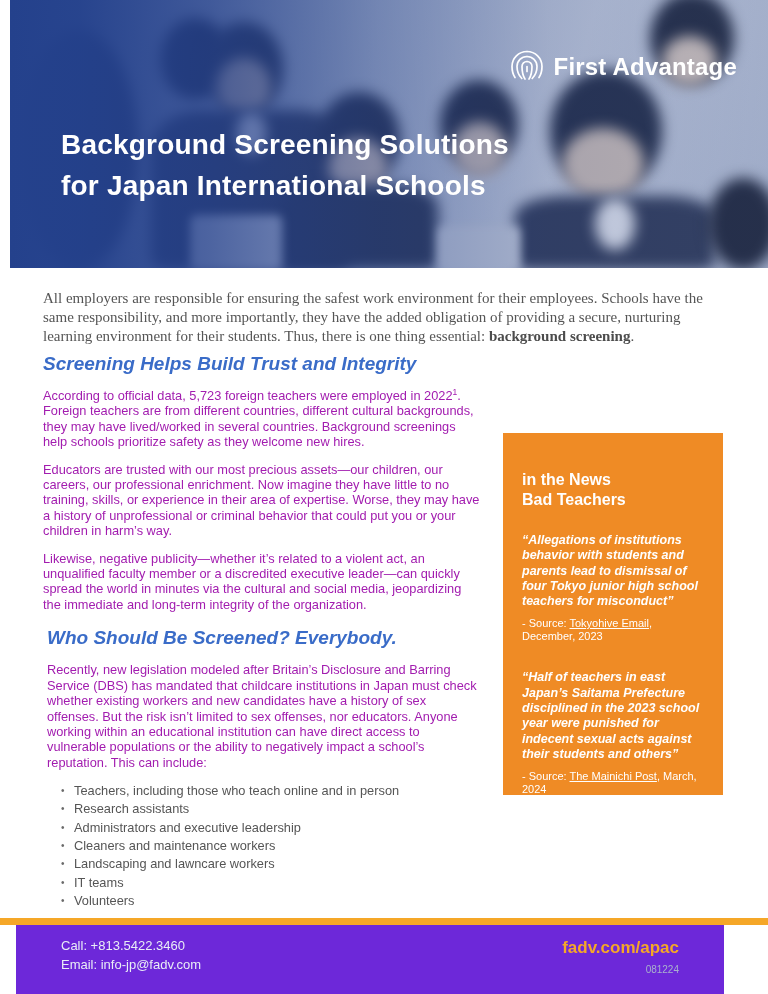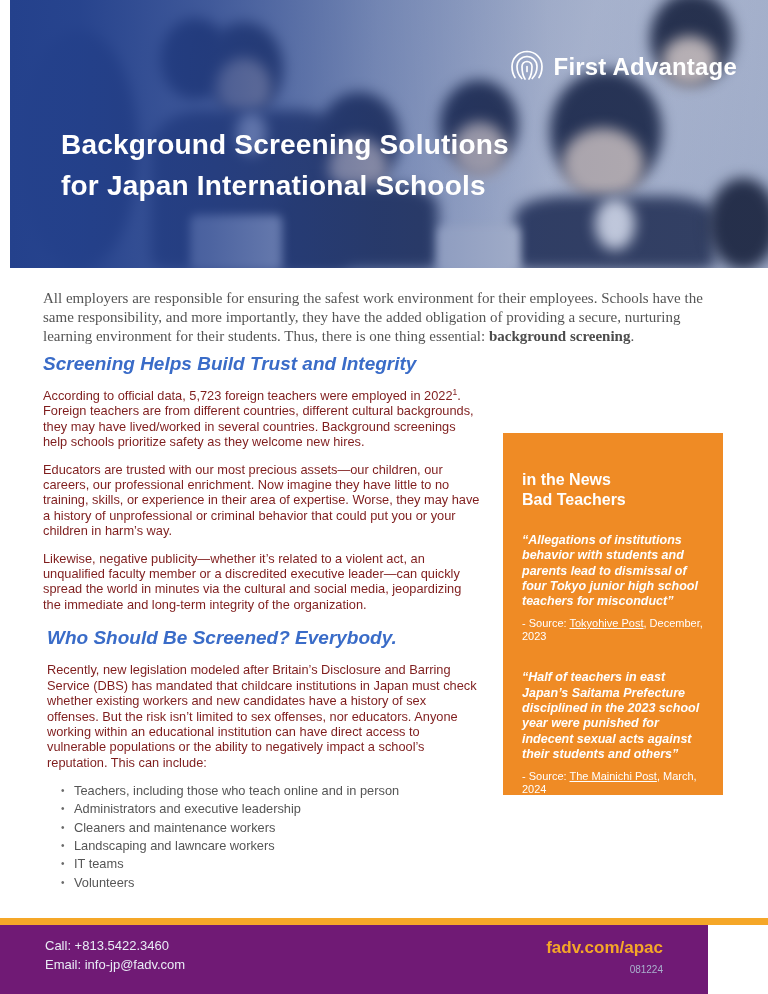--- a/index.html
+++ b/index.html
@@ -37,21 +37,21 @@
     position:absolute; left:43px; top:289px; width:684px;
     font-size:15px; line-height:18.8px; color:#555555;font-family:Liberation Serif, serif;
   }
   .intro b { color:#4c4c4c; }
 
   
   .main-left { position:absolute; left:43px; top:352px; width:437px; }
   .section-heading {
     color:#3A6CC8; font-size:19px; line-height:24px; font-weight:bold; margin:0 0 9px 0;font-style:italic;
   }
-  .main-left p { font-size:12.8px; line-height:15.4px; color:#7f1d1d; margin:12px 0 12px 0; }
+  .main-left p { font-size:12.8px; line-height:15.4px; color:#a21caf; margin:12px 0 12px 0; }
   .sec2 { padding-left:4px; margin-top:14px; }
   .sec2 .section-heading { margin-bottom:8px; }
   .screen-list { list-style:none; margin:2px 0 8px 14px; }
   .screen-list li {
     position:relative; padding-left:13px; font-size:12.8px; line-height:18.3px; color:#555555;
   }
   .screen-list li::before {
     content:"•"; position:absolute; left:0; top:0; font-size:10px; color:#6a6a6a;
   }
 
@@ -62,21 +62,21 @@
   }
   .sidebar-heading { font-size:16px; line-height:20px; font-weight:bold; margin-bottom:23px; }
   .sidebar-quote {
     font-size:12.5px; line-height:15.3px; font-style:italic; font-weight:bold; margin-bottom:8px;
   }
   .sidebar-source { font-size:11px; line-height:13px; margin-bottom:27px; }
   .src-link { text-decoration:underline; cursor:pointer; }
 
   
   .footer-accent { position:absolute; left:0; top:918px; width:768px; height:7px; background:#F5A728; }
-  .footer { position:absolute; left:0; top:925px; width:708px; height:69px; background:#701a75; }
+  .footer { position:absolute; left:16px; top:925px; width:708px; height:69px; background:#6d28d9; }
   .footer-contact { position:absolute; left:45px; top:12px; font-size:13px; line-height:18.5px; color:#E9EDF6; }
   .footer-site { position:absolute; right:45px; top:13px; font-size:17px; font-weight:bold; color:#F5A728; cursor:pointer; }
   .footer-doc { position:absolute; right:45px; top:39px; font-size:10px; color:#A9B1CD; }
 
   sup { font-size:8.5px; vertical-align:super; line-height:0; }
 </style>
 </head>
 <body>
 
 <div class="page">
@@ -134,36 +134,37 @@
     <h2 class="section-heading">Screening Helps Build Trust and Integrity</h2>
     <p><span>According to official data, 5,723 foreign teachers were employed in 2022</span><sup>1</sup><span>. Foreign teachers are from different countries, different cultural backgrounds, they may have lived/worked in several countries. Background screenings help schools prioritize safety as they welcome new hires.</span></p>
     <p>Educators are trusted with our most precious assets—our children, our careers, our professional enrichment. Now imagine they have little to no training, skills, or experience in their area of expertise. Worse, they may have a history of unprofessional or criminal behavior that could put you or your children in harm’s way.</p>
     <p>Likewise, negative publicity—whether it’s related to a violent act, an unqualified faculty member or a discredited executive leader—can quickly spread the world in minutes via the cultural and social media, jeopardizing the immediate and long-term integrity of the organization.</p>
 
     <div class="sec2">
       <h2 class="section-heading">Who Should Be Screened? Everybody.</h2>
       <p>Recently, new legislation modeled after Britain’s Disclosure and Barring Service (DBS) has mandated that childcare institutions in Japan must check whether existing workers and new candidates have a history of sex offenses. But the risk isn’t limited to sex offenses, nor educators. Anyone working within an educational institution can have direct access to vulnerable populations or the ability to negatively impact a school’s reputation. This can include:</p>
       <ul class="screen-list">
         <li>Teachers, including those who teach online and in person</li>
+        <li>Research assistants</li>
         <li>Administrators and executive leadership</li>
         <li>Cleaners and maintenance workers</li>
         <li>Landscaping and lawncare workers</li>
         <li>IT teams</li>
         <li>Volunteers</li>
       </ul>
     </div>
   </div>
 
   <div class="sidebar-box">
     <div class="sidebar-heading">
       <div>in the News</div>
       <div>Bad Teachers</div>
     </div>
     <div class="sidebar-quote">“Allegations of institutions behavior with students and parents lead to dismissal of four Tokyo junior high school teachers for misconduct”</div>
-    <div class="sidebar-source"><span>- Source: </span><span class="src-link">Tokyohive Post</span><span>, December, 2023</span></div>
+    <div class="sidebar-source"><span>- Source: </span><span class="src-link">Tokyohive Email</span><span>, December, 2023</span></div>
     <div class="sidebar-quote">“Half of teachers in east Japan’s Saitama Prefecture disciplined in the 2023 school year were punished for indecent sexual acts against their students and others”</div>
     <div class="sidebar-source"><span>- Source: </span><span class="src-link">The Mainichi Post</span><span>, March, 2024</span></div>
   </div>
 
   <div class="footer-accent"></div>
   <div class="footer">
     <div class="footer-contact">
       <div>Call: +813.5422.3460</div>
       <div>Email: info-jp@fadv.com</div>
     </div>

